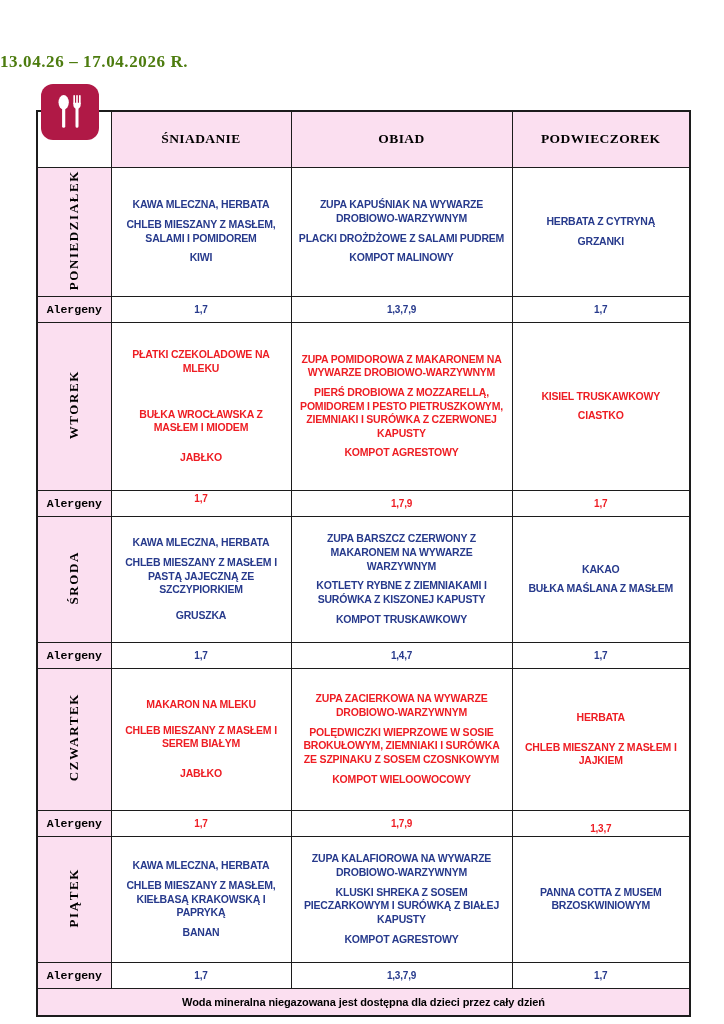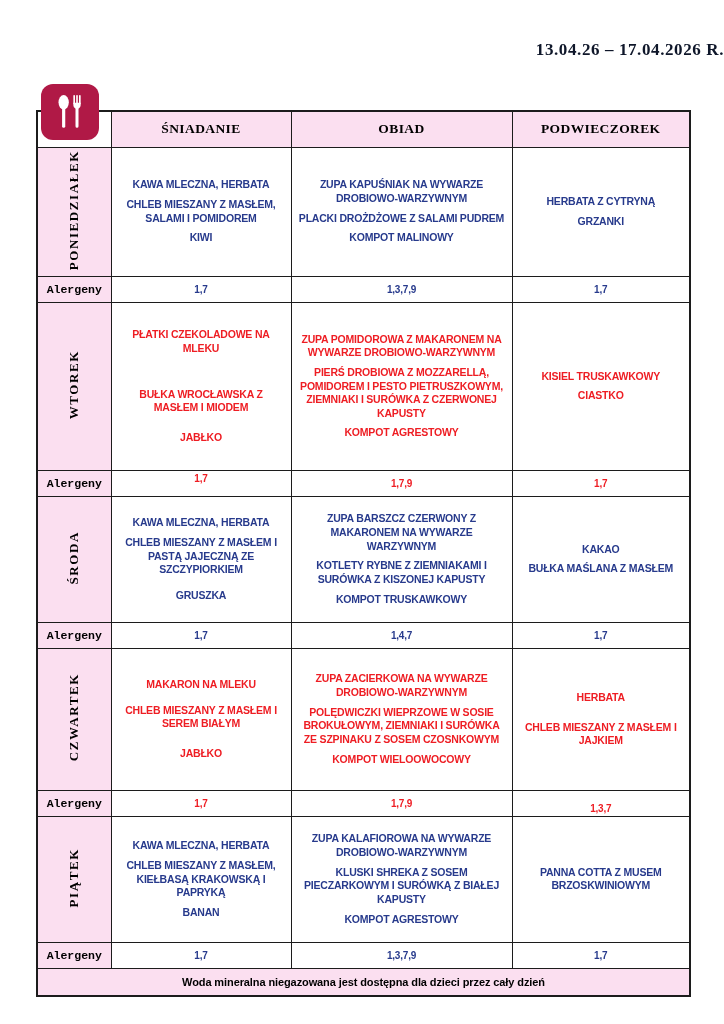--- a/index.html
+++ b/index.html
@@ -2,23 +2,23 @@
 <html><head>
 <meta charset="utf-8">
 <style>
   html,body{margin:0;padding:0;}
   body{
     width:724px;height:1024px;background:#ffffff;position:relative;
     font-family:"Liberation Sans",sans-serif;
     -webkit-font-smoothing:antialiased;
   }
   .page-title{
-    position:absolute;top:40px;left:0;width:724px;text-align:right;
+    position:absolute;top:52px;left:0;width:724px;text-align:left;
     font-family:"Liberation Serif",serif;font-weight:bold;font-size:17px;
-    letter-spacing:.6px;color:#0f172a;
+    letter-spacing:.6px;color:#4d7c0f;
   }
   .cutlery-badge{
     position:absolute;left:41px;top:84px;width:58px;height:56px;
     border-radius:12px;background:#b01946;z-index:5;
     display:flex;align-items:center;justify-content:center;
   }
   table.menu-table{
     position:absolute;left:36px;top:110px;width:653px;
     border-collapse:collapse;table-layout:fixed;
     border:2px solid #1c1c1c;
@@ -83,21 +83,21 @@
 
 <table class="menu-table">
   <colgroup>
     <col style="width:74px">
       <col style="width:180px">
       <col style="width:221px">
       <col style="width:178px">
   </colgroup>
 
   <tbody>
-      <tr style="height:36px">
+      <tr style="height:56px">
     <td class="corner-cell"></td>
     <th class="col-header">ŚNIADANIE</th>
     <th class="col-header">OBIAD</th>
     <th class="col-header">PODWIECZOREK</th>
   </tr>
 
   <tr style="height:126px">
     <td class="day-cell">
       <span class="day-label">PONIEDZIAŁEK</span>
     </td>

